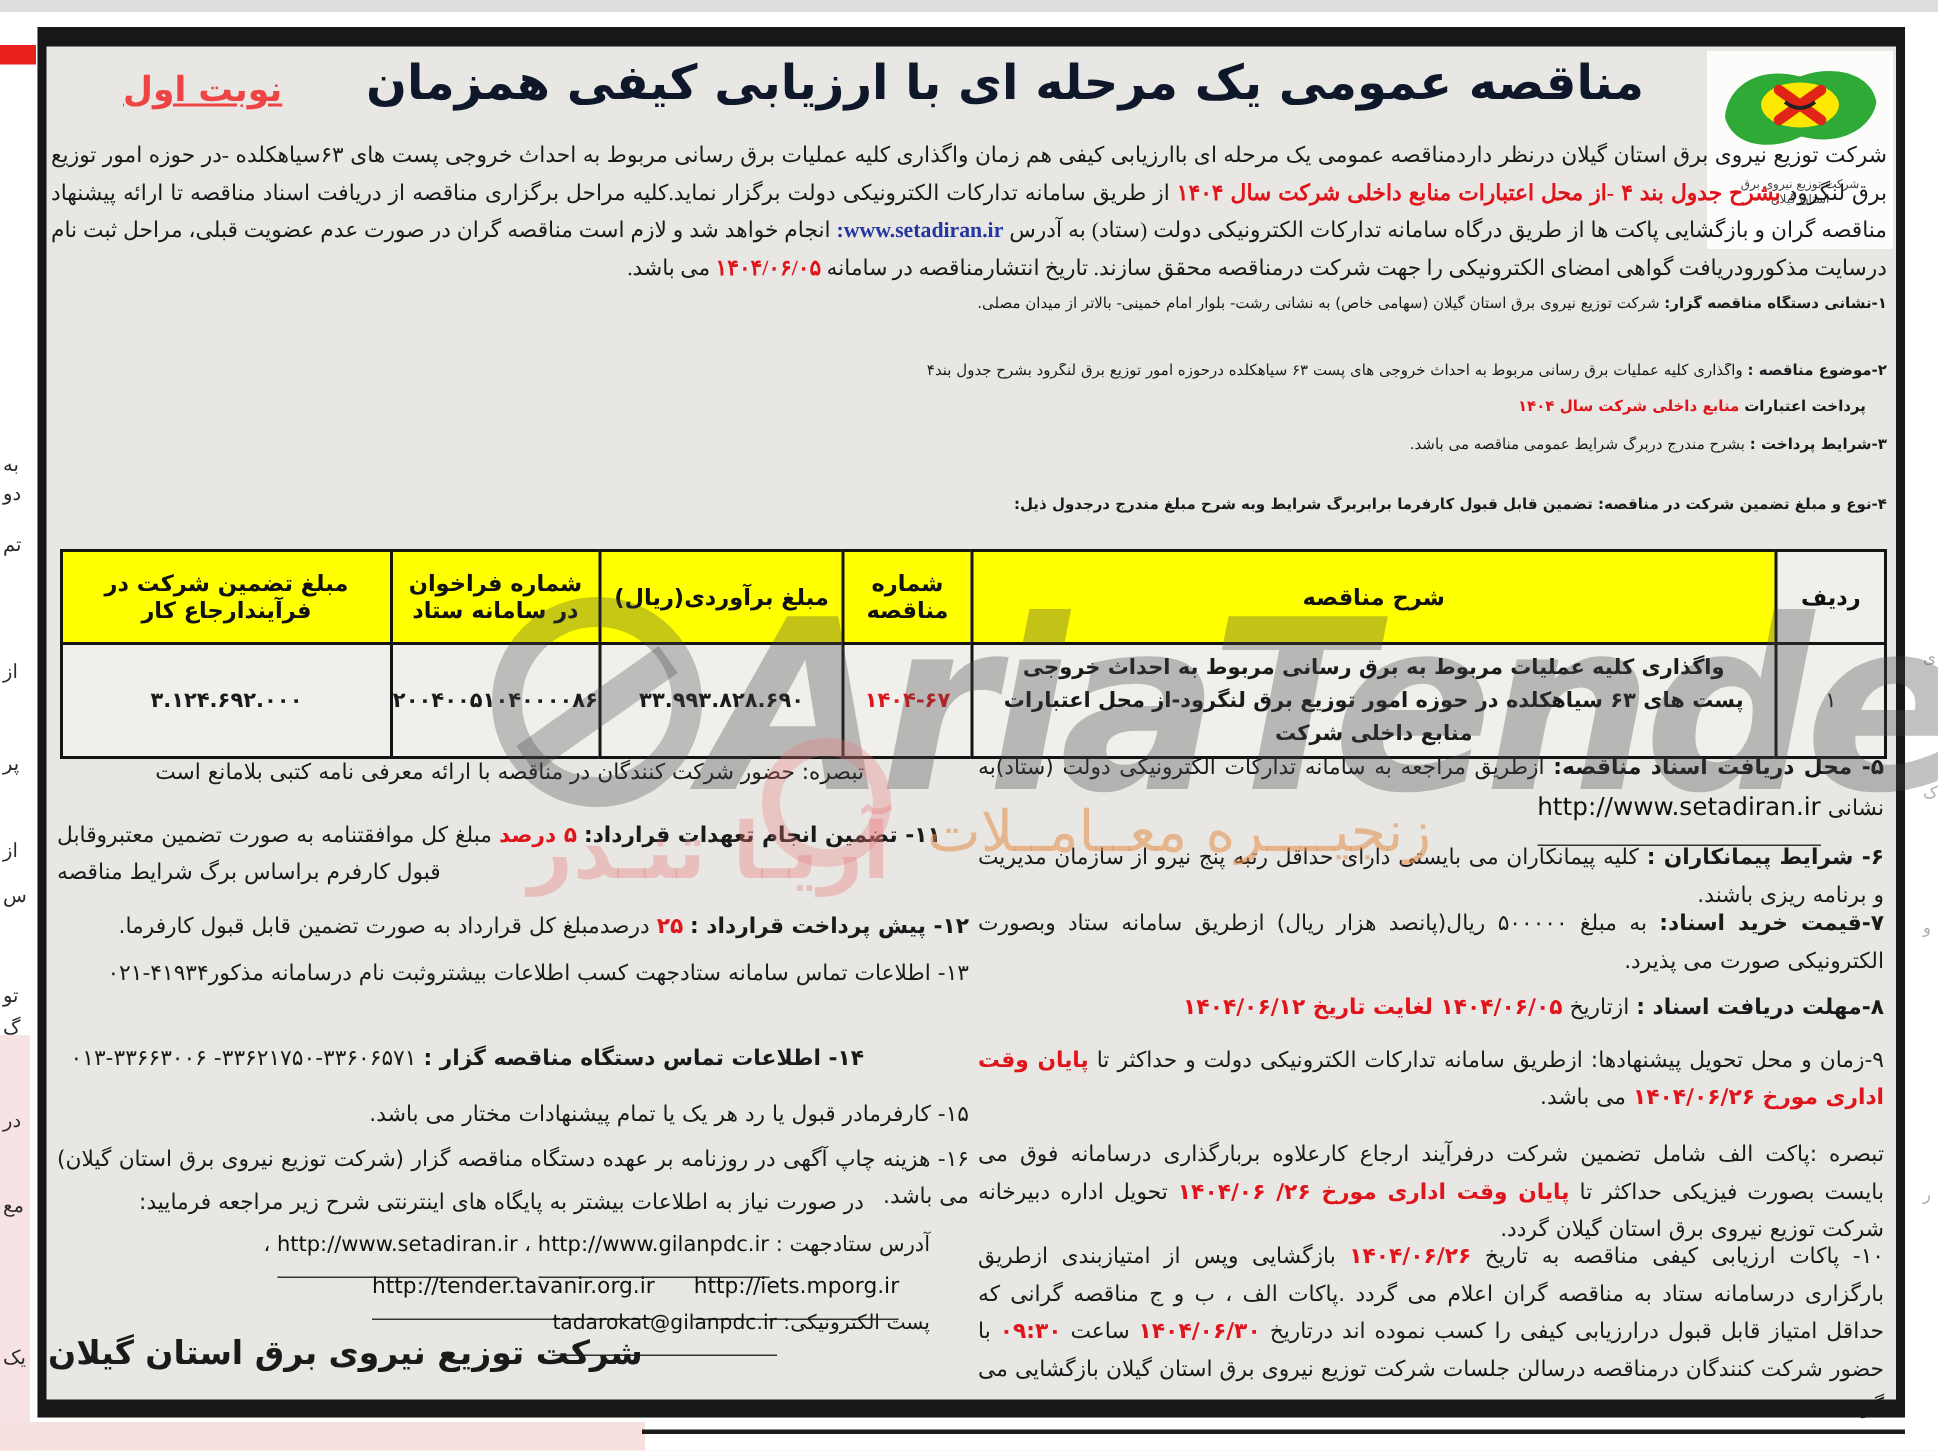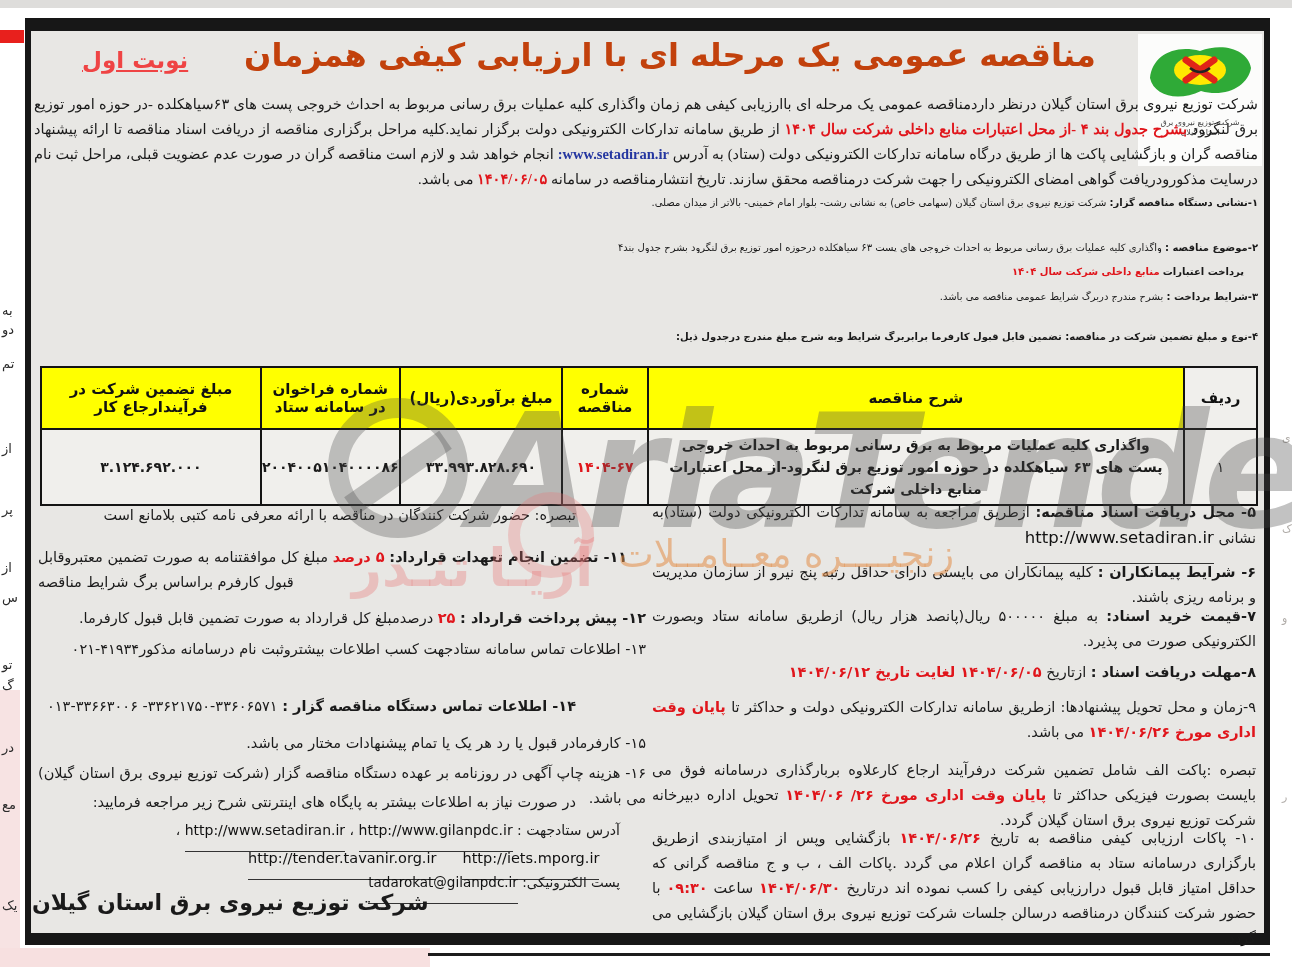--- a/index.html
+++ b/index.html
@@ -5,21 +5,21 @@
   * { margin:0; padding:0; box-sizing:border-box; }
   body { background:#fff; }
   .page { position:relative; width:1292px; height:967px; background:#ffffff;
           overflow:hidden; font-family:"DejaVu Sans",sans-serif; color:#1a1a1a; }
   .topbar { position:absolute; top:0; left:0; width:1292px; height:8px; background:#dedddb; }
   .red-frag { position:absolute; left:0; top:30px; width:24px; height:13px; background:#e8201d; }
   .box { position:absolute; left:25px; top:18px; width:1245px; height:927px;
          background:#e8e7e4; border:6px solid #171717; border-top-width:13px; border-bottom-width:12px; }
   
   .title { position:absolute; top:36px; left:240px; width:860px; text-align:center;
-           font-size:32px; font-weight:bold; color:#c2410c; direction:rtl; z-index:3; }
+           font-size:32px; font-weight:bold; color:#0f172a; direction:rtl; z-index:3; }
   .issue { position:absolute; top:47px; left:82px; font-size:23px; font-weight:bold;
            color:#ef4444; z-index:3;text-decoration:underline; }
   .logo { position:absolute; top:34px; left:1138px; width:124px; height:132px; background:#fcfcfb;
           z-index:3; text-align:center; padding-top:4px; }
   .logo .cap { font-size:8px; color:#444; line-height:10px; direction:rtl; }
   .intro { position:absolute; top:92px; left:34px; width:1224px; font-size:14.5px;
            line-height:25px; text-align:justify; direction:rtl; z-index:3;font-family:Liberation Serif, serif; }
   .red  { color:#e0151b; font-weight:bold; }
   .blue { color:#2436a0; font-weight:bold; }
   .b    { font-weight:bold; }

